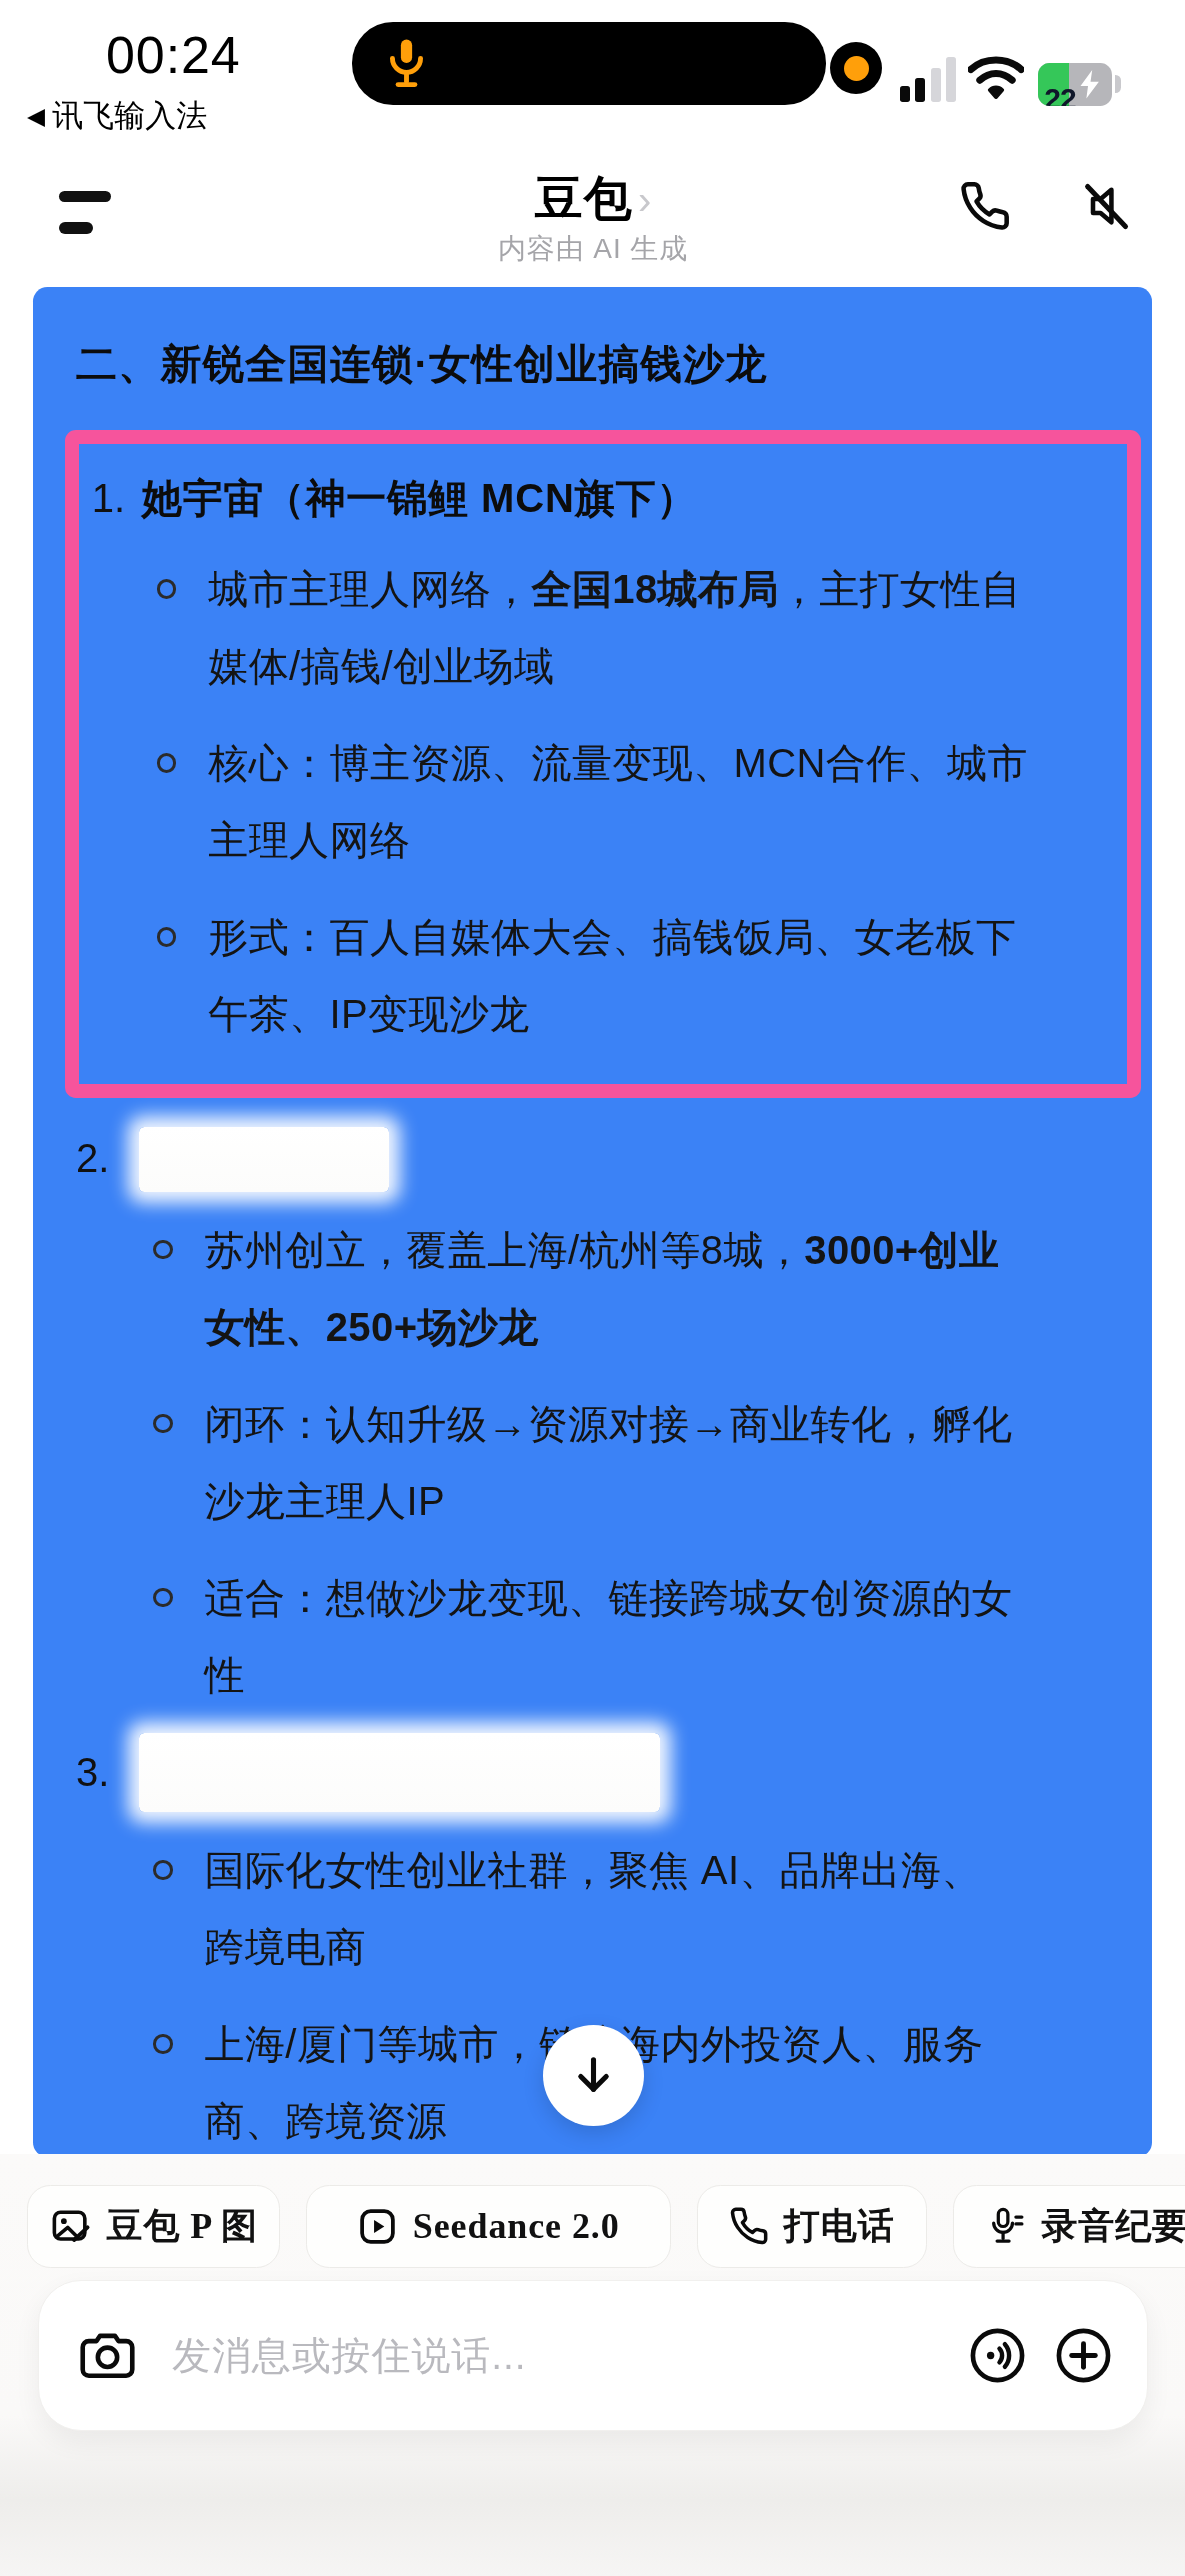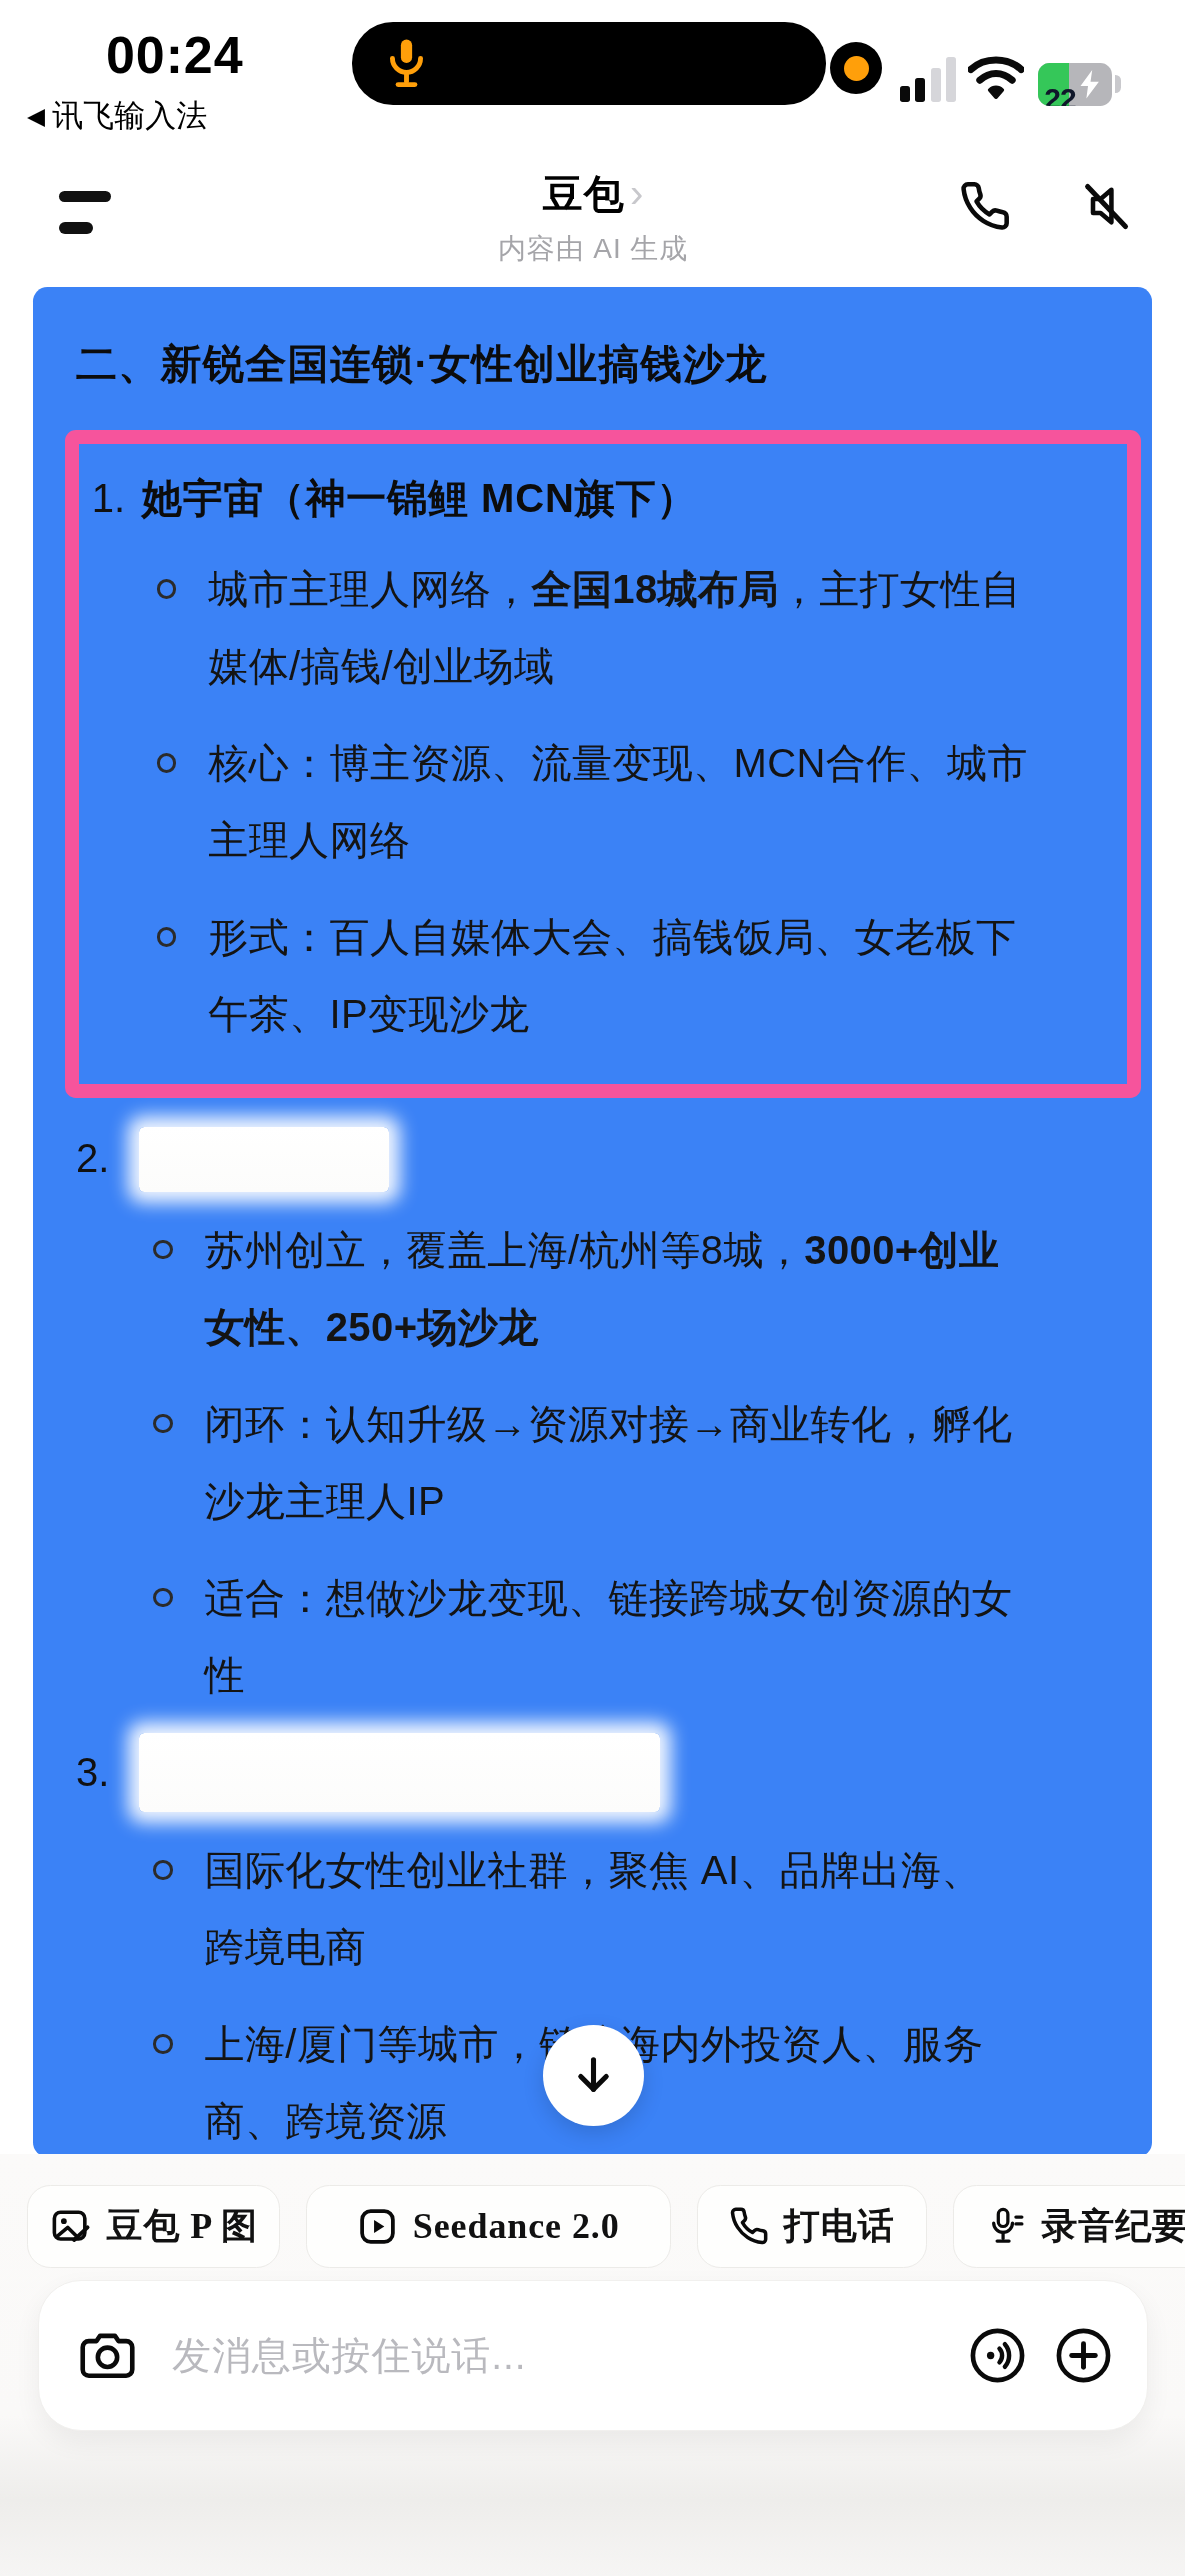--- a/index.html
+++ b/index.html
@@ -1,21 +1,21 @@
 <!DOCTYPE html>
 <html style="font-size:14.4px"><head>
 <meta charset="utf-8">
 <style>
   html,body{margin:0;padding:0;}
   body{width:1186px;height:2576px;background:#fff;font-family:"Liberation Sans","DejaVu Sans",sans-serif;color:#111;overflow:hidden;}
   .screen{position:relative;width:1186px;height:2576px;background:#fff;overflow:hidden;}
 
   
   .statusbar{position:absolute;top:0;left:0;width:100%;height:144px;}
-  .time{position:absolute;left:106px;top:25px;font-size:52px;font-weight:700;letter-spacing:0.9px;color:#000;}
+  .time{position:absolute;left:106px;top:25px;font-size:52px;font-weight:400;letter-spacing:0.9px;color:#000;}
   .ime{position:absolute;left:27px;top:95px;font-size:31px;color:#000;display:flex;align-items:center;gap:7.2px;}
   .ime .tri{font-size:23.4px;}
   .island{position:absolute;left:352px;top:21.6px;width:474px;height:83px;background:#000;border-radius:41px;display:flex;align-items:center;padding-left:32px;box-sizing:border-box;}
   .island svg{display:block;}
   .cam-dot{position:absolute;left:830px;top:42px;width:52px;height:52px;border-radius:50%;background:#000;display:flex;align-items:center;justify-content:center;}
   .cam-dot i{display:block;width:25px;height:25px;border-radius:50%;background:#FF9F0A;}
   .sigbars{position:absolute;left:900px;top:57px;width:57px;height:45px;}
   .sigbars i{position:absolute;bottom:0;width:10px;border-radius:2.7px;}
   .sigbars i:nth-child(1){left:0;height:16px;background:#0a0a0a;}
   .sigbars i:nth-child(2){left:15.3px;height:24px;background:#0a0a0a;}
@@ -28,21 +28,21 @@
   .battery svg{position:absolute;left:40px;top:6.3px;}
   .batt-nub{position:absolute;left:1115px;top:75px;width:6.3px;height:18px;border-radius:0 5.4px 5.4px 0;background:#C9C9CD;}
 
   
   .header{position:absolute;top:144px;left:0;width:100%;height:144px;background:#fff;}
   .burger{position:absolute;left:59px;top:45px;width:54px;height:43px;cursor:pointer;}
   .burger i{position:absolute;left:0;height:11.7px;border-radius:6.3px;background:#111;display:block;}
   .burger i:first-child{top:1.8px;width:52px;}
   .burger i:last-child{top:33px;width:34px;}
   .title-wrap{position:absolute;left:0;right:0;top:23.4px;text-align:center;}
-  .bot-title{font-size:40px;font-weight:700;color:#000;letter-spacing:0.9px;}
+  .bot-title{font-size:48px;font-weight:700;color:#000;letter-spacing:0.9px;}
   .title-chev{font-size:40px;color:#C8C8CC;font-weight:400;margin-left:5.4px;vertical-align:1.8px;}
   .subtitle{position:absolute;left:0;right:0;top:86px;text-align:center;font-size:28px;color:#A5A5A9;letter-spacing:0.9px;}
   .hdr-ico{position:absolute;top:36px;cursor:pointer;}
   .hdr-phone{left:959px;}
   .hdr-mute{left:1078px;}
 
   
   .bubble{position:absolute;left:33px;top:287px;width:1119px;height:1870px;background:#3b82f6;border-radius:14.4px;box-sizing:border-box;padding:40px 38px 0 43px;overflow:hidden;}
   .sec-title{font-size:41px;font-weight:700;line-height:74px;letter-spacing:1.3px;color:#0c0c0c;margin:0;}
 

